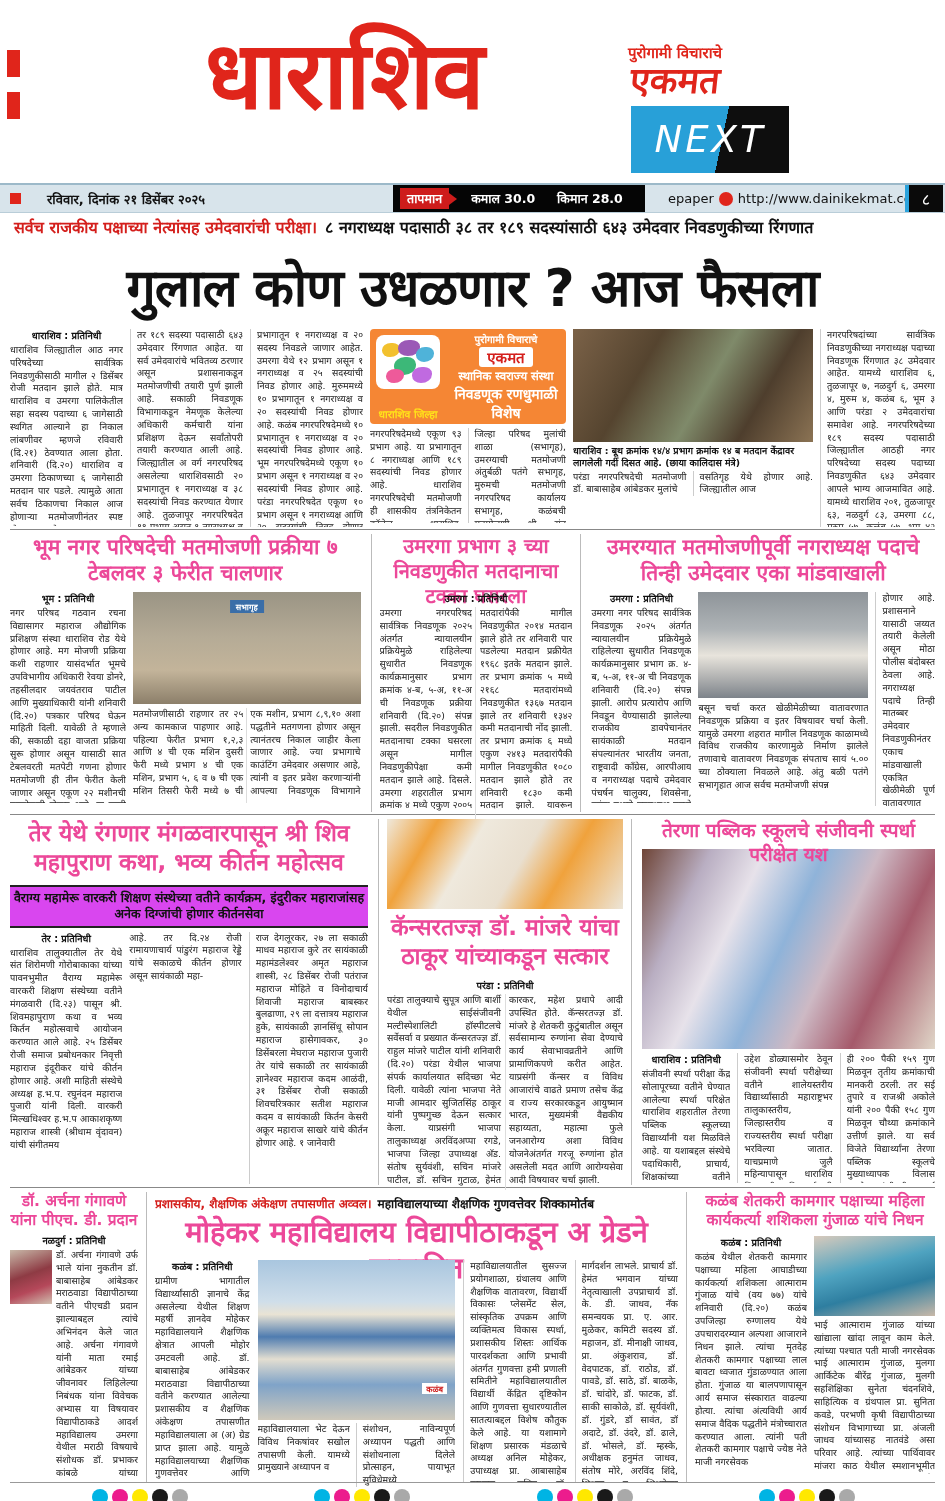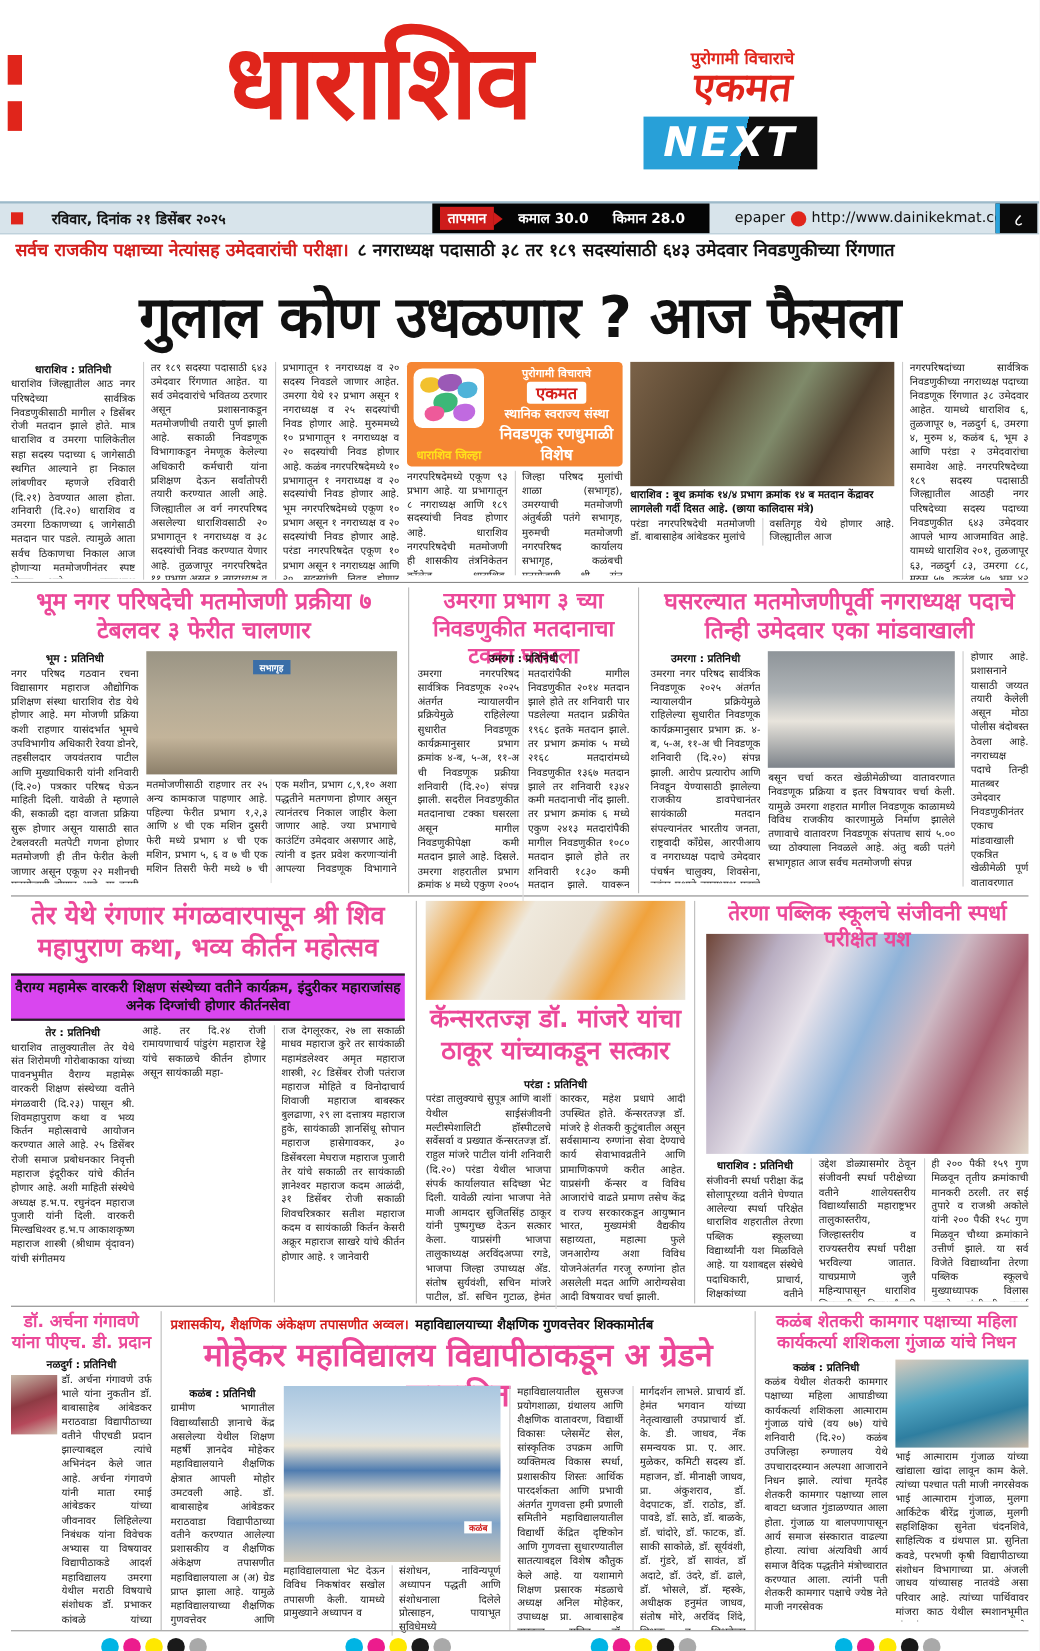--- a/index.html
+++ b/index.html
@@ -8,21 +8,21 @@
 
   
   .masthead { position:relative; height:183px; }
   .regmark { position:absolute; background:#e0251b; width:13px; }
   .m1 { left:7px; top:50px; height:27px; }
   .m2 { left:7px; top:92px; height:27px; }
   .m-title { position:absolute; left:205px; top:22px; font-size:94px; line-height:1.15; font-weight:bold; color:#e0251b; letter-spacing:-2px; }
   .m-right { position:absolute; left:585px; top:42px; width:180px; text-align:center; }
   .m-tagline { color:#e0251b; font-weight:bold; font-size:15px; }
   .m-brand { color:#e0251b; font-weight:bold; font-size:36px; line-height:1.05; transform:skewX(-6deg); }
-  .next-logo { margin-top:6px; width:158px; height:48px; background:linear-gradient(102deg,#28a0d8 57%,#0e0e0e 57%); display:flex; align-items:center; justify-content:center; color:#fff; font-weight:bold; font-style:italic; font-size:37px; letter-spacing:3px; }
+  .next-logo { margin-top:6px; width:158px; height:67px; background:linear-gradient(102deg,#28a0d8 57%,#0e0e0e 57%); display:flex; align-items:center; justify-content:center; color:#fff; font-weight:normal; font-style:italic; font-size:37px; letter-spacing:3px;margin-left:46px; }
 
   
   .infobar { position:relative; height:30px; background:#d8e4eb; border-top:2px solid #9cb9c9; border-bottom:1px solid #b9cdd8; display:flex; align-items:center; }
   .ib-mark { width:11px; height:11px; background:#e0251b; margin-left:10px; }
   .ib-date { font-weight:bold; font-size:13px; margin-left:26px; }
   .temp-strip { position:absolute; left:393px; top:0; width:252px; height:100%; background:#050505; display:flex; align-items:center; color:#fff; }
   .temp-label { background:#ce1c1b; font-weight:bold; font-size:12.5px; padding:2px 7px; margin-left:7px; position:relative; }
   .temp-label:after { content:""; position:absolute; right:-8px; top:50%; transform:translateY(-50%); border-left:8px solid #ce1c1b; border-top:6px solid transparent; border-bottom:6px solid transparent; }
   .temp-val { font-weight:bold; font-size:12.5px; margin-left:22px; }
   .epaper-wrap { position:absolute; left:668px; display:flex; align-items:center; font-size:13px; }
@@ -244,21 +244,21 @@
       </div>
     </div>
 
     <div class="art-b">
       <div class="h2line b-head">उमरगा प्रभाग ३ च्या निवडणुकीत मतदानाचा टक्का घसरला</div>
       <div class="dateline">उमरगा : प्रतिनिधी</div>
       <div class="b-body bodytext">उमरगा नगरपरिषद सार्वत्रिक निवडणूक २०२५ अंतर्गत न्यायालयीन प्रक्रियेमुळे राहिलेल्या सुधारीत निवडणूक कार्यक्रमानुसार प्रभाग क्रमांक ४-ब, ५-अ, ११-अ ची निवडणूक प्रक्रीया शनिवारी (दि.२०) संपन्न झाली. सदरील निवडणुकीत मतदानाचा टक्का घसरला असून मागील निवडणुकीपेक्षा कमी मतदान झाले आहे. दिसले. उमरगा शहरातील प्रभाग क्रमांक ४ मध्ये एकुण २००५ मतदारांपैकी मागील निवडणुकीत २०१४ मतदान झाले होते तर शनिवारी पार पडलेल्या मतदान प्रक्रीयेत १९६८ इतके मतदान झाले. तर प्रभाग क्रमांक ५ मध्ये २१६८ मतदारांमध्ये निवडणुकीत १३६७ मतदान झाले तर शनिवारी १३४२ कमी मतदानाची नोंद झाली. तर प्रभाग क्रमांक ६ मध्ये एकुण २४१३ मतदारांपैकी मागील निवडणुकीत १०८० मतदान झाले होते तर शनिवारी १८३० कमी मतदान झाले. यावरून मतदानाचा टक्का घसरल्याचे झालेल्या निवडणुकीत स्पष्ट झाले. नगराध्यक्ष पदाच्या चुरशीच्या आणि प्रतिष्ठेच्या झालेल्या निवडणुकीमध्ये मतदानाचा आकडा वाढलेला होता. मात्र नंतर झालेल्या निवडणुकीत मतदारांनी मतदानाकडे पाठ फिरवल्याचे स्पष्ट होते.</div>
     </div>
 
     <div class="art-c">
-      <div class="h2line c-head">घसरल्यात मतमोजणीपूर्वी नगराध्यक्ष पदाचे तिन्ही उमेदवार एका मांडवाखाली</div>
+      <div class="h2line c-head">उमरग्यात मतमोजणीपूर्वी नगराध्यक्ष पदाचे तिन्ही उमेदवार एका मांडवाखाली</div>
       <div class="c-body">
         <div class="c-col1">
           <div class="dateline">उमरगा : प्रतिनिधी</div>
           <div class="bodytext" style="height:196px">उमरगा नगर परिषद सार्वत्रिक निवडणूक २०२५ अंतर्गत न्यायालयीन प्रक्रियेमुळे राहिलेल्या सुधारीत निवडणूक कार्यक्रमानुसार प्रभाग क्र. ४-ब, ५-अ, ११-अ ची निवडणूक शनिवारी (दि.२०) संपन्न झाली. आरोप प्रत्यारोप आणि निवडून येण्यासाठी झालेल्या राजकीय डावपेचानंतर सायंकाळी मतदान संपल्यानंतर भारतीय जनता, राष्ट्रवादी काँग्रेस, आरपीआय व नगराध्यक्ष पदाचे उमेदवार पंचर्षन चालुक्य, शिवसेना, उबंठा पक्षाने नगराध्यक्ष पदाचे उमेदवार किरण गायकवाड, उद्धव बाळासाहेब ठाकरे पक्षाचे नगराध्यक्ष पदाचे उमेदवार रज्जाक अत्तार या तिन्ही उमेदवारांनी प्रभाग ५ अ च्या मतदान केंद्राच्या मंडपात एकत्रित</div>
         </div>
         <div class="c-mid">
           <div class="photo group-photo"></div>
           <div class="bodytext" style="height:102px;margin-top:4px">बसून चर्चा करत खेळीमेळीच्या वातावरणात निवडणूक प्रक्रिया व इतर विषयावर चर्चा केली. यामुळे उमरगा शहरात मागील निवडणूक काळामध्ये विविध राजकीय कारणामुळे निर्माण झालेले तणावाचे वातावरण निवडणूक संपताच सायं ५.०० च्या ठोक्याला निवळले आहे. अंतु बळी पतंगे सभागृहात आज सर्वच मतमोजणी संपन्न</div>
         </div>
         <div class="c-col3 hairline-l">

